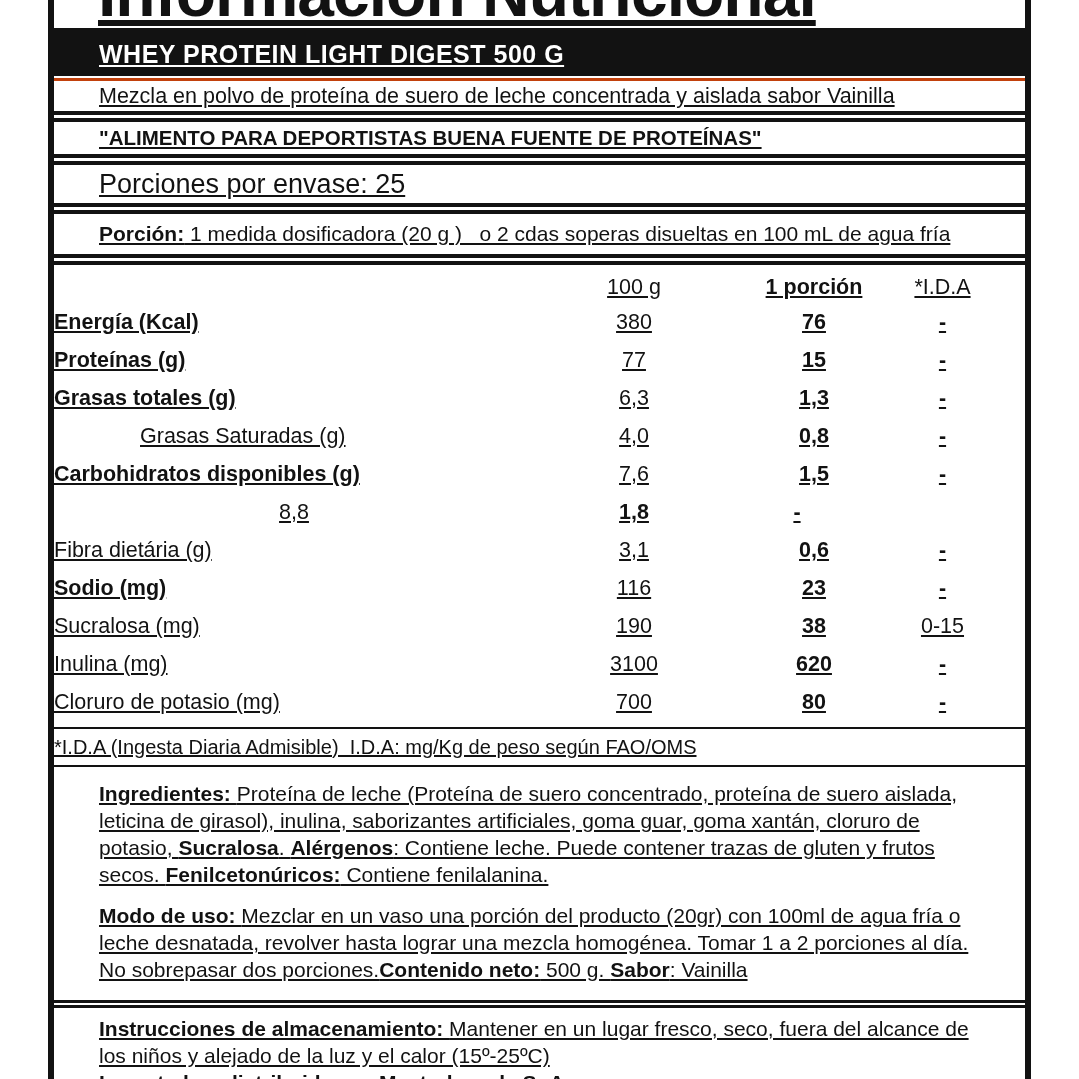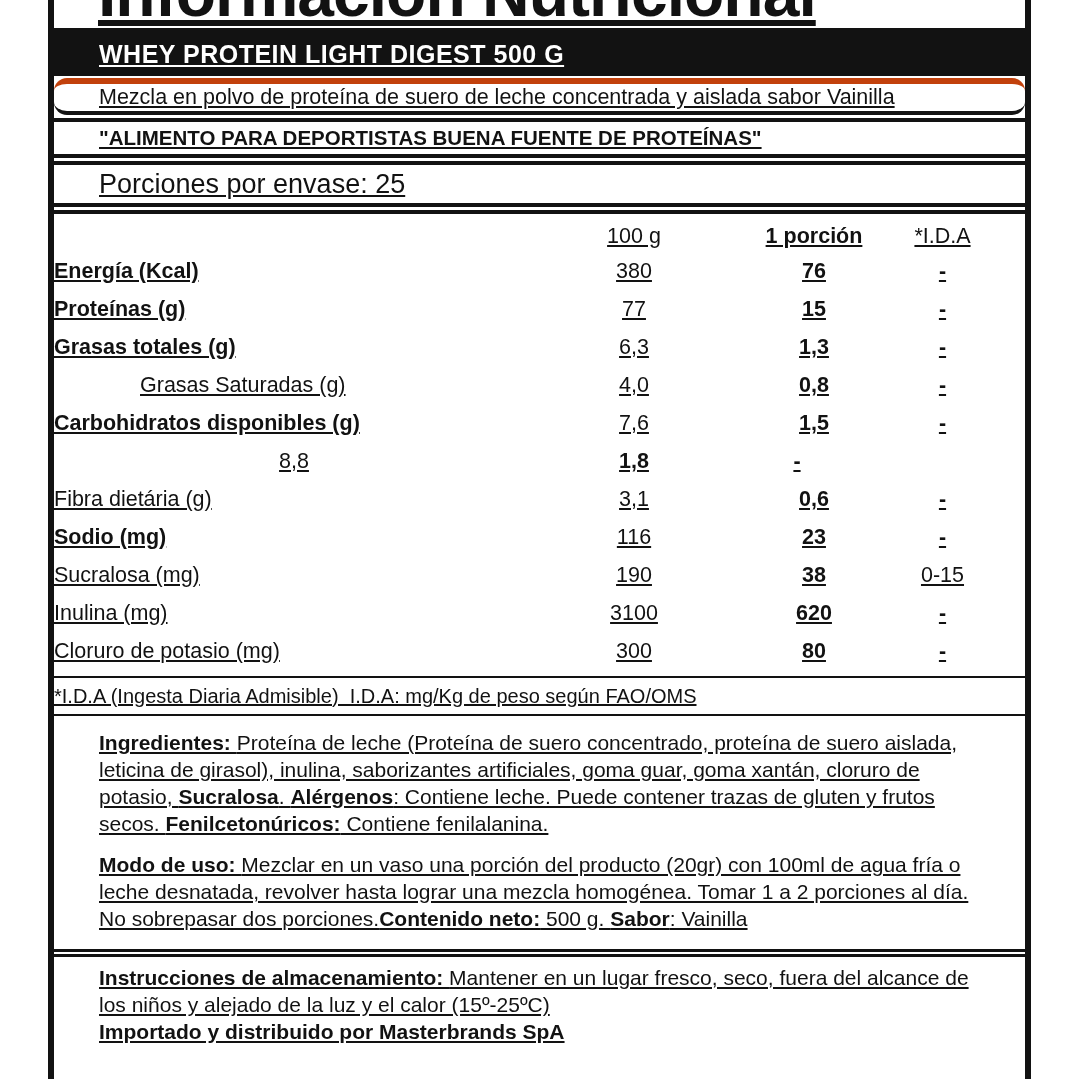--- a/index.html
+++ b/index.html
@@ -30,24 +30,23 @@
   }
 
   .sec-product {
     height: 44px; background: #121212; color: #ffffff;
     display: flex; align-items: center; padding-left: 45px;
     font-size: 25px; font-weight: 700; letter-spacing: 0.5px;
   }
 
   .sec-desc {
     height: 37px; margin-top: 2px;
-    border-top: 6px solid #c2410c; border-bottom: 4px solid #121212;
+    border-top: 3px solid #c2410c; border-bottom: 4px solid #121212;
     display: flex; align-items: center; padding-left: 45px;
     font-size: 21.5px;
-    border-radius: 13px;
   }
 
   .sec-claim {
     height: 40px; margin-top: 3px;
     border-top: 4px solid #121212; border-bottom: 4px solid #121212;
     display: flex; align-items: center; padding-left: 45px;
     font-size: 20.5px; font-weight: 700;
   }
 
   .sec-servings {
@@ -118,20 +117,23 @@
   </div>
 
   <div class="sec sec-claim">
     <span>"ALIMENTO PARA DEPORTISTAS BUENA FUENTE DE PROTEÍNAS"</span>
   </div>
 
   <div class="sec sec-servings">
     <span>Porciones por envase: 25</span>
   </div>
 
+  <div class="sec sec-portion">
+    <span><span class="bold">Porción:</span><span> 1 medida dosificadora (20 g )   o 2 cdas soperas disueltas en 100 mL de agua fría</span></span>
+  </div>
 
   <div class="sec sec-table">
     <div class="t-row t-head">
       <div class="t-label"></div>
       <div class="t-val">100 g</div>
       <div class="t-val bold">1 porción</div>
       <div class="t-val t-ida">*I.D.A</div>
     </div>
     <div id="t-body">
         <div class="t-row">
@@ -188,21 +190,21 @@
           <div class="t-val t-ida">0-15</div>
         </div>
         <div class="t-row">
           <div class="t-label">Inulina (mg)</div>
           <div class="t-val">3100</div>
           <div class="t-val bold">620</div>
           <div class="t-val t-ida bold">-</div>
         </div>
         <div class="t-row">
           <div class="t-label">Cloruro de potasio (mg)</div>
-          <div class="t-val">300</div>
+          <div class="t-val">700</div>
           <div class="t-val bold">80</div>
           <div class="t-val t-ida bold">-</div>
         </div>
       </div>
   </div>
 
   <div class="sec sec-footnote">
     <span>*I.D.A (Ingesta Diaria Admisible)  I.D.A: mg/Kg de peso según FAO/OMS</span>
   </div>
 

